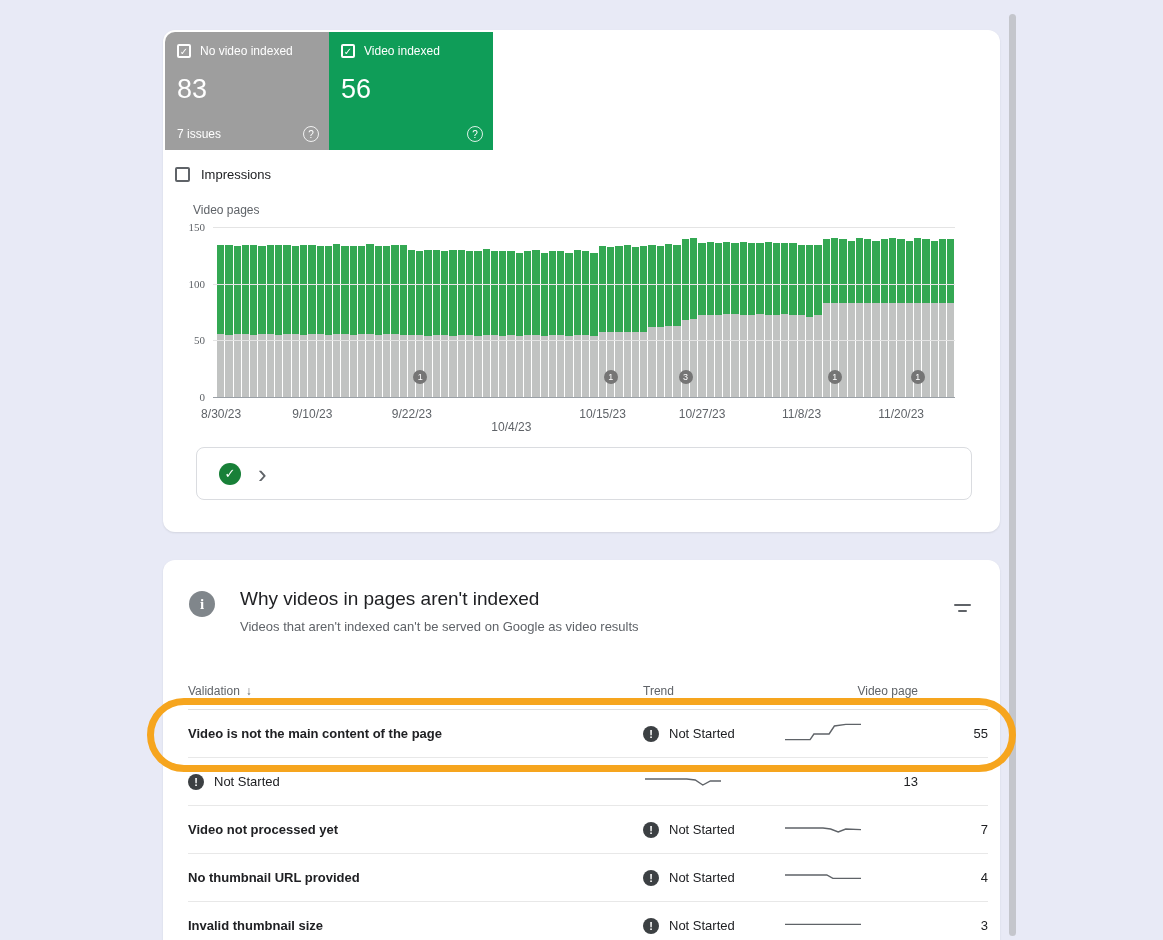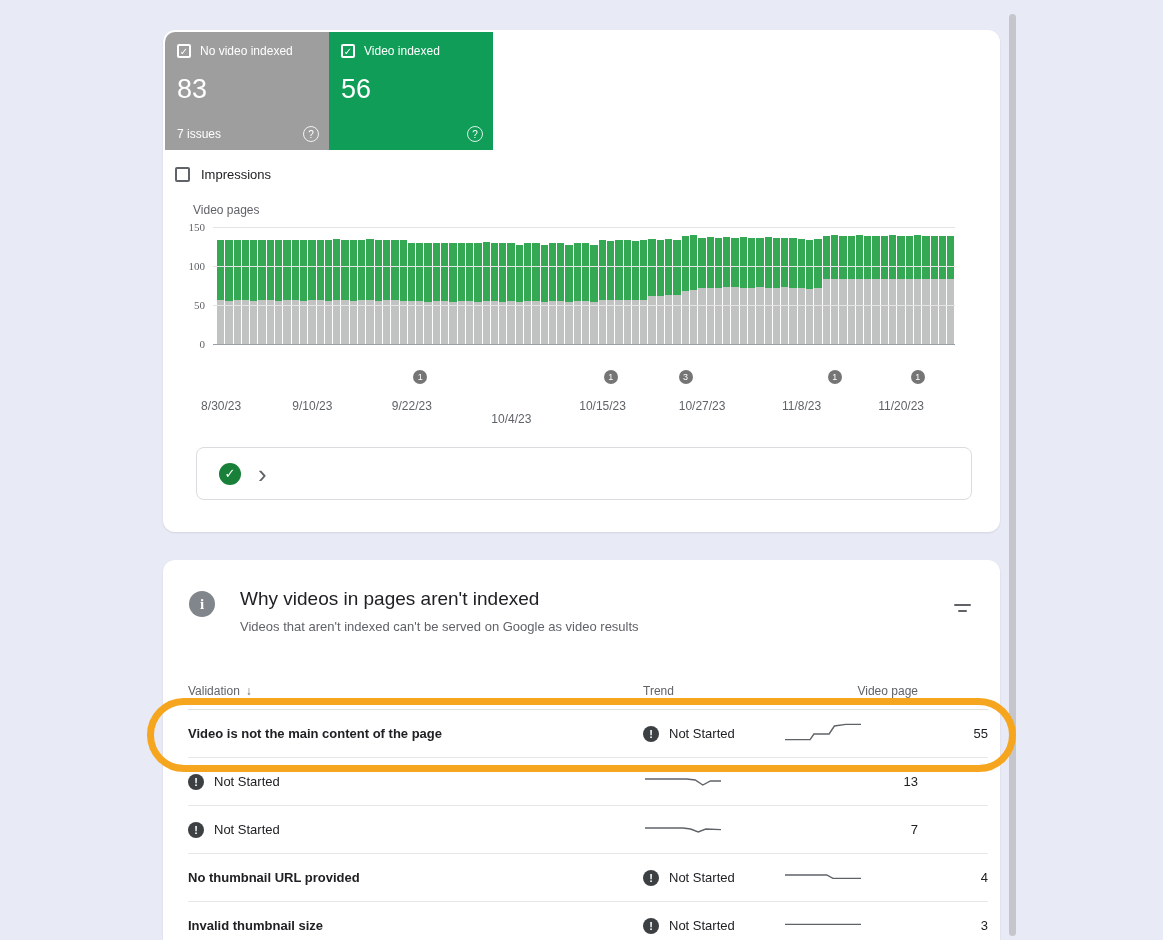--- a/index.html
+++ b/index.html
@@ -29,36 +29,36 @@
   .help { width:16px; height:16px; border:1px solid rgba(255,255,255,.85); border-radius:50%;
           font-size:10px; display:flex; align-items:center; justify-content:center; margin-left:auto; }
 
   
   .impressions { position:absolute; left:12px; top:137px; display:flex; align-items:center;
                  gap:11px; font-size:13px; color:#202124; cursor:pointer; }
   .checkbox-dark { width:15px; height:15px; border:2px solid #5f6368; border-radius:2px; background:#fff; }
 
   
   .ylabel { position:absolute; left:30px; top:173px; font-size:12px; color:#5f6368; }
-  .plot { position:absolute; left:50px; top:197px; width:742px; height:117px;font-family:Liberation Serif, serif; }
+  .plot { position:absolute; left:50px; top:197px; width:742px; height:170px;font-family:Liberation Serif, serif; }
   .gridline { position:absolute; left:0; right:0; height:1px; background:#e4e4e4; }
   .gridline.zero { background:#9aa0a6; }
   .ytick { position:absolute; right:calc(100% + 8px); transform:translateY(-50%);
            font-size:11px; color:#5f6368; white-space:nowrap; }
   .bars { position:absolute; left:4px; right:0; bottom:0; top:0; display:flex;
           align-items:flex-end; gap:1px; }
   .bar { flex:1; display:flex; flex-direction:column; justify-content:flex-end; height:100%; }
   .seg.green { background:#34a853; }
   .seg.gray  { background:#c1c3c2; }
   .badges { position:absolute; left:54px; top:340px; width:738px; height:14px; }
   .badge { position:absolute; transform:translateX(-50%); width:14px; height:14px; top:0;
            border-radius:50%; background:#757575; color:#fff; font-size:9px;
            display:flex; align-items:center; justify-content:center; }
   .xticks { position:absolute; left:54px; top:361px; width:738px; height:16px; }
-  .xtick { position:absolute; transform:translateX(-50%); font-size:12px; color:#5f6368; white-space:nowrap; top:8px; }
+  .xtick { position:absolute; transform:translateX(-50%); font-size:12px; color:#5f6368; white-space:nowrap; top:16px; }
 
   
   .banner { position:absolute; left:33px; top:417px; width:776px; height:53px;
             border:1px solid #dadce0; border-radius:8px; display:flex; align-items:center;
             padding:0 22px; gap:17px; cursor:pointer; background:#fff; }
   .check-circle { width:22px; height:22px; border-radius:50%; background:#188038; color:#fff;
                   font-size:13px; display:flex; align-items:center; justify-content:center; flex:none; }
   .banner-text { font-size:14px; color:#202124; flex:1; }
   .chevron { font-size:26px; color:#5f6368; line-height:1; font-weight:400; }
 
@@ -557,20 +557,21 @@
             <div class="status">
               <span class="status-icon">!</span>
               <span>Not Started</span>
             </div>
             <div><svg width="80" height="26" viewBox="0 0 80 26">
                 <polyline points="2.0,12.0 43.8,12.0 52.2,13.0 59.8,18.0 67.4,14.0 78.0,14.0" fill="none" stroke="#5f6368" stroke-width="1.4"></polyline>
               </svg></div>
             <div class="count">13</div>
           </div>
           <div class="trow">
+            <div class="reason">Video not processed yet</div>
             <div class="status">
               <span class="status-icon">!</span>
               <span>Not Started</span>
             </div>
             <div><svg width="80" height="26" viewBox="0 0 80 26">
                 <polyline points="2.0,13.0 40.0,13.0 47.6,14.0 55.2,17.0 62.8,14.0 78.0,14.6" fill="none" stroke="#5f6368" stroke-width="1.4"></polyline>
               </svg></div>
             <div class="count">7</div>
           </div>
           <div class="trow">

